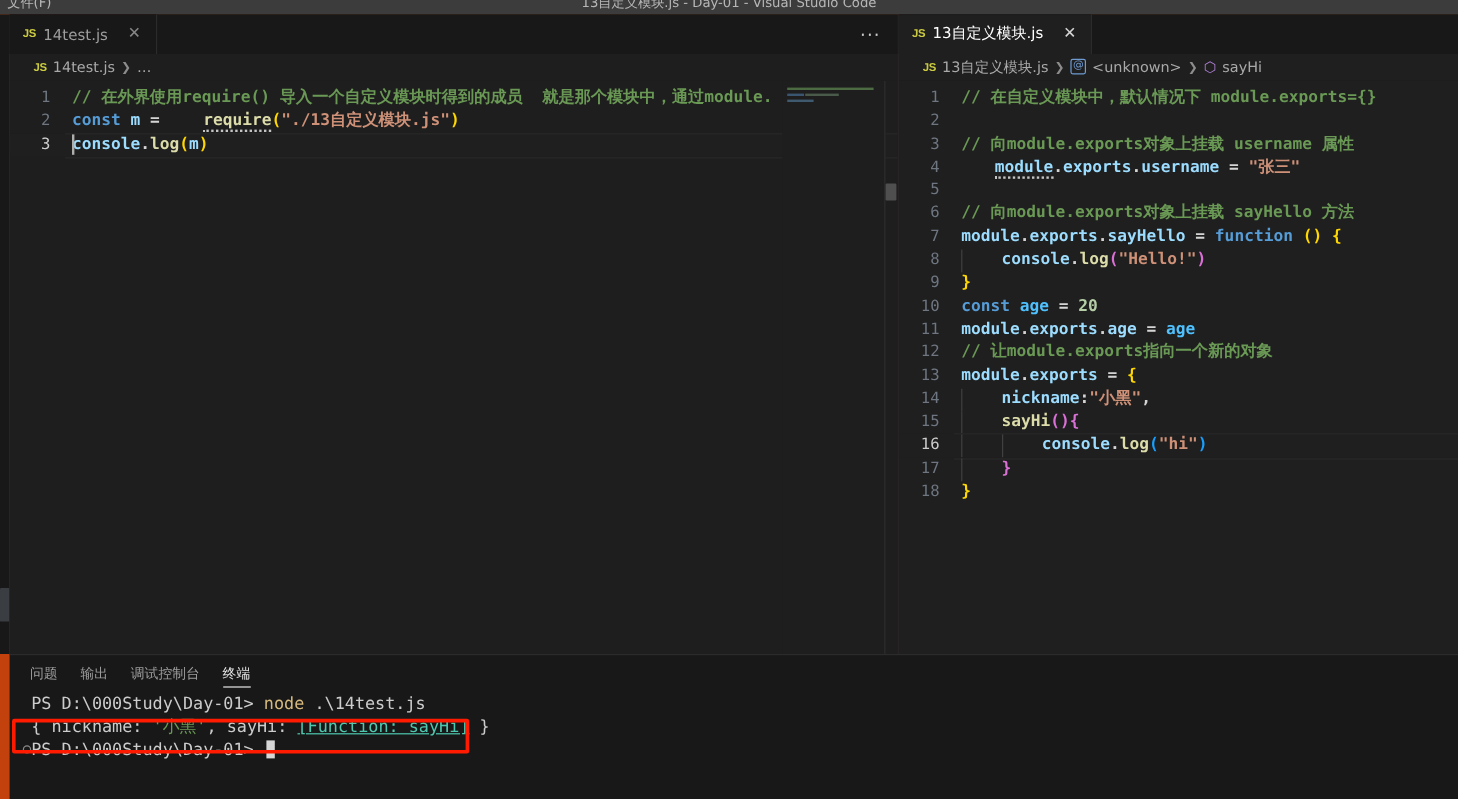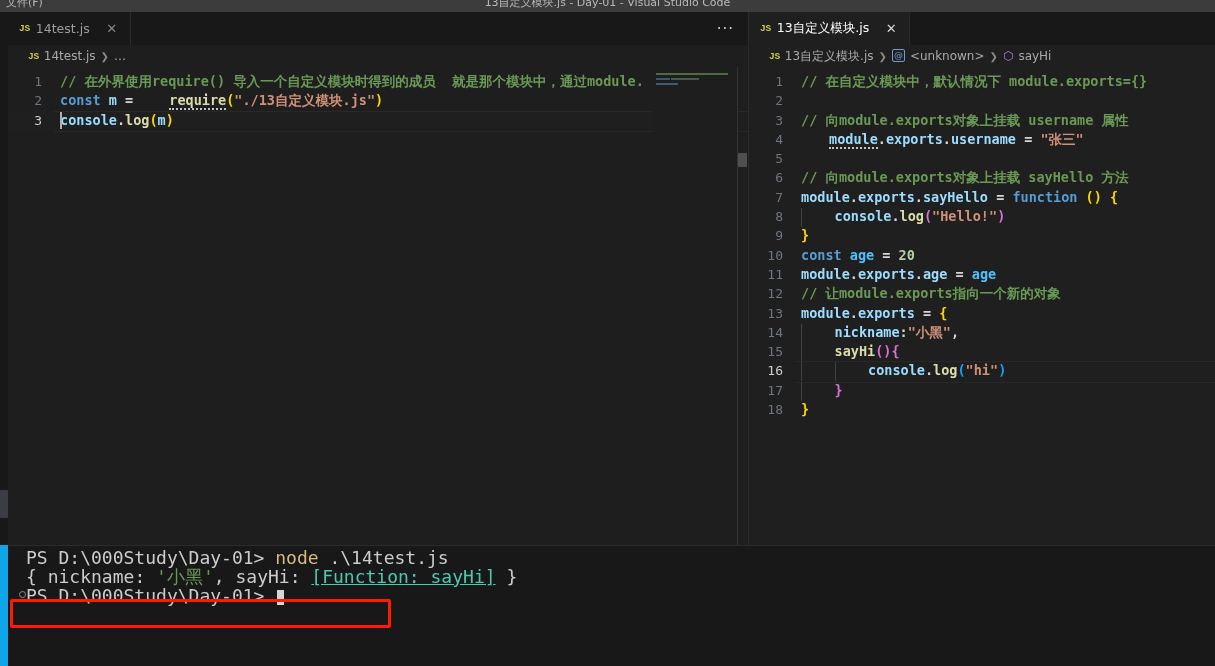--- a/index.html
+++ b/index.html
@@ -4,21 +4,21 @@
 <style>
   * { box-sizing: border-box; margin: 0; padding: 0; }
   html, body {
     width: 1215px; height: 666px;
     background: #1e1e1e;
     font-family: "DejaVu Sans", "Liberation Sans", sans-serif;
     overflow: hidden;
   }
 
   
-  #app { position: relative; width: 1215px; height: 666px; background: #0ea5e9; }
+  #app { position: relative; width: 1215px; height: 666px; background: #c2410c; }
 
   
   .titlebar {
     position: absolute; left: 0; top: 0; width: 1215px; height: 12px;
     background: #3c3c3c; overflow: hidden;
   }
   .titlebar-left {
     position: absolute; left: 6px; top: -5px;
     font-size: 11px; color: #cccccc; white-space: nowrap;
     opacity: .85;
@@ -62,21 +62,21 @@
   }
   .tab.active { background: #1f1f1f; }
   .tab.active::after {
     content: ""; position: absolute; left: 0; right: 0; top: 0; height: 1px;
     background: #1f1f1f;
   }
   .tab .tab-label { color: #9d9d9d; }
   .tab.active .tab-label { color: #ffffff; }
   .js-badge {
     font-size: 9.5px; font-weight: bold; color: #cbcb41;
-    font-family: Liberation Mono, monospace; letter-spacing: -0.3px;
+    font-family: Liberation Sans, sans-serif; letter-spacing: -0.3px;
   }
   .tab-close {
     color: #868686; font-size: 13px; line-height: 1;
     margin-left: 8px; width: 16px; text-align: center;
   }
   .tab.active .tab-close { color: #d4d4d4; }
   .tabbar-actions {
     margin-left: auto; display: flex; align-items: center;
     padding-right: 14px; color: #cccccc; font-size: 15px; letter-spacing: 1px;
   }
@@ -174,21 +174,21 @@
   }
   .panel-tab { position: relative; height: 30px; display: flex; align-items: center; cursor: pointer; }
   .panel-tab.active { color: #e7e7e7; }
   .panel-tab.active::after {
     content: ""; position: absolute; left: 0; right: 0; bottom: 3px;
     height: 1px; background: #e7e7e7;
   }
   .terminal {
     position: relative; padding: 2px 0 0 18px; height: 88px;
     font-family: "DejaVu Sans Mono", "Liberation Mono", monospace;
-    font-size: 18px; line-height: 19px; white-space: pre; color: #cccccc;
+    font-size: 14px; line-height: 19px; white-space: pre; color: #cccccc;
   }
   .term-line { position: relative; height: 19px; }
   .tc-prompt { color: #cccccc; }
   .tc-cmd { color: #d7ba7d; }
   .tc-path { color: #cccccc; }
   .tc-punct { color: #cccccc; }
   .tc-key { color: #cccccc; }
   .tc-str { color: #6a9955; text-align: center; }
   .tc-fnlabel { color: #4ec9b0; text-decoration: underline; }
   .term-cursor {
@@ -283,17 +283,23 @@
         <span class="bc-item">sayHi</span>
       </div>
 
       <div class="code-wrap">
         <div class="code-lines" id="code-right"><div class="cline"><span class="lnum">1</span><span class="ctext"><span class="t-com">// 在自定义模块中，默认情况下 module.exports={}</span></span></div><div class="cline"><span class="lnum">2</span><span class="ctext"></span></div><div class="cline"><span class="lnum">3</span><span class="ctext"><span class="t-com">// 向module.exports对象上挂载 username 属性</span></span></div><div class="cline"><span class="lnum">4</span><span class="ctext"><span class="t-var squiggle">module</span><span class="t-plain">.</span><span class="t-prop">exports</span><span class="t-plain">.</span><span class="t-prop">username</span><span class="t-plain"> = </span><span class="t-str">"张三"</span></span></div><div class="cline"><span class="lnum">5</span><span class="ctext"></span></div><div class="cline"><span class="lnum">6</span><span class="ctext"><span class="t-com">// 向module.exports对象上挂载 sayHello 方法</span></span></div><div class="cline"><span class="lnum">7</span><span class="ctext"><span class="t-var">module</span><span class="t-plain">.</span><span class="t-prop">exports</span><span class="t-plain">.</span><span class="t-prop">sayHello</span><span class="t-plain"> = </span><span class="t-kw">function</span><span class="t-plain"> </span><span class="t-pn1">()</span><span class="t-plain"> </span><span class="t-pn1">{</span></span></div><div class="cline"><span class="lnum">8</span><span class="ctext"><span class="indent-guide"></span><span>    </span><span class="t-var">console</span><span class="t-plain">.</span><span class="t-fn">log</span><span class="t-pn2">(</span><span class="t-str">"Hello!"</span><span class="t-pn2">)</span></span></div><div class="cline"><span class="lnum">9</span><span class="ctext"><span class="t-pn1">}</span></span></div><div class="cline"><span class="lnum">10</span><span class="ctext"><span class="t-kw">const</span><span class="t-plain"> </span><span class="t-obj">age</span><span class="t-plain"> = </span><span class="t-num">20</span></span></div><div class="cline"><span class="lnum">11</span><span class="ctext"><span class="t-var">module</span><span class="t-plain">.</span><span class="t-prop">exports</span><span class="t-plain">.</span><span class="t-prop">age</span><span class="t-plain"> = </span><span class="t-obj">age</span></span></div><div class="cline"><span class="lnum">12</span><span class="ctext"><span class="t-com">// 让module.exports指向一个新的对象</span></span></div><div class="cline"><span class="lnum">13</span><span class="ctext"><span class="t-var">module</span><span class="t-plain">.</span><span class="t-prop">exports</span><span class="t-plain"> = </span><span class="t-pn1">{</span></span></div><div class="cline"><span class="lnum">14</span><span class="ctext"><span class="indent-guide"></span><span>    </span><span class="t-prop">nickname</span><span class="t-plain">:</span><span class="t-str">"小黑"</span><span class="t-plain">,</span></span></div><div class="cline"><span class="lnum">15</span><span class="ctext"><span class="indent-guide"></span><span>    </span><span class="t-fn">sayHi</span><span class="t-pn2">()</span><span class="t-pn2">{</span></span></div><div class="cline current"><span class="lnum">16</span><span class="ctext"><span class="indent-guide"></span><span>    </span><span class="indent-guide"></span><span>    </span><span class="t-var">console</span><span class="t-plain">.</span><span class="t-fn">log</span><span class="t-pn3">(</span><span class="t-str">"hi"</span><span class="t-pn3">)</span></span></div><div class="cline"><span class="lnum">17</span><span class="ctext"><span class="indent-guide"></span><span>    </span><span class="t-pn2">}</span></span></div><div class="cline"><span class="lnum">18</span><span class="ctext"><span class="t-pn1">}</span></span></div></div>
       </div>
     </div>
   </div>
 
   <div class="panel">
+    <div class="panel-tabs" id="panel-tabs">
+        <div class="panel-tab">问题</div>
+        <div class="panel-tab">输出</div>
+        <div class="panel-tab">调试控制台</div>
+        <div class="panel-tab active">终端</div>
+      </div>
     <div class="terminal" id="terminal"><div class="term-line"><span class="tc-prompt">PS D:\000Study\Day-01&gt; </span><span class="tc-cmd">node</span><span class="tc-path"> .\14test.js</span></div><div class="term-line"><span class="tc-punct">{ </span><span class="tc-key">nickname</span><span class="tc-punct">: </span><span class="tc-str">'小黑'</span><span class="tc-punct">, </span><span class="tc-key">sayHi</span><span class="tc-punct">: </span><span class="tc-fnlabel">[Function: sayHi]</span><span class="tc-punct"> }</span></div><div class="term-line"><span class="term-dot"></span><span class="tc-prompt">PS D:\000Study\Day-01&gt; </span><span class="term-cursor"></span></div></div>
   </div>
 
   <div class="redbox"></div>
 </div>
 
 </body></html>

